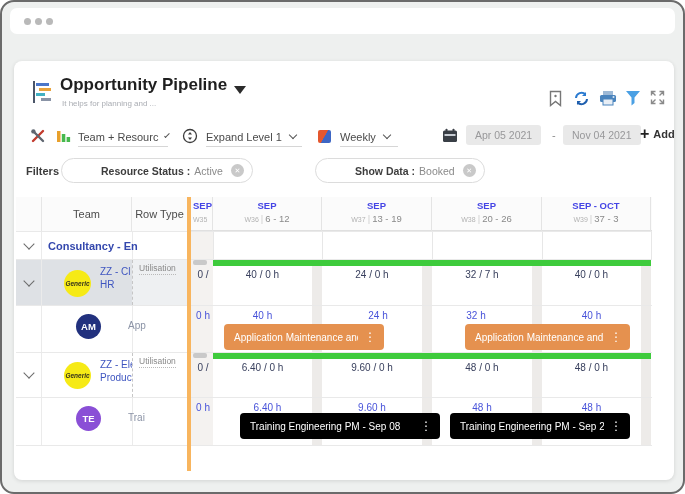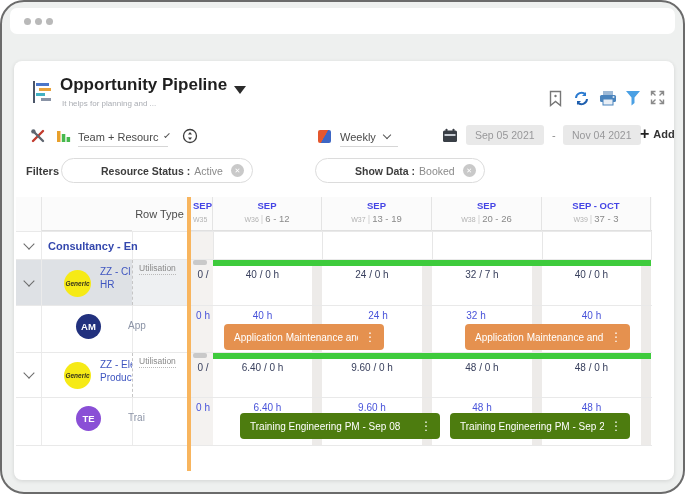--- a/index.html
+++ b/index.html
@@ -1,17 +1,17 @@
 <!DOCTYPE html>
 <html><head>
 <meta charset="utf-8">
 <style>
   * { margin:0; padding:0; box-sizing:border-box; }
   body { width:685px; height:494px; font-family:"Liberation Sans", sans-serif; background:#fff; }
-  .frame { position:relative; width:685px; height:494px; background:#eef0ef; border:2px solid #6b6b6b; border-radius:24px; overflow:hidden; }
+  .frame { position:relative; width:685px; height:494px; background:#eef0ef; border:2px solid #6b6b6b; border-radius:14px; overflow:hidden; }
 
   
   .titlebar { position:absolute; left:8px; top:6px; right:8px; height:26px; background:#fff; border-radius:7px; display:flex; align-items:center; padding-left:14px; }
   .dot { width:7px; height:7px; border-radius:50%; background:#b9b9b9; margin-right:4px; cursor:pointer; }
 
   
   .panel { position:absolute; left:12px; top:59px; width:660px; height:419px; background:#fff; border-radius:8px; box-shadow:0 1px 4px rgba(0,0,0,.12); }
 
   
   .logo { position:absolute; left:16px; top:18px; }
@@ -64,21 +64,21 @@
 
   .w35-bg { position:absolute; left:175px; width:22px; top:0; bottom:0; background:#f4f2f0; }
   .gutter { position:absolute; top:0; bottom:0; width:10px; background:#edebe9; }
   .util-bar { position:absolute; left:197px; width:438px; top:0; height:6px; background:#3ecb3c; z-index:3; }
   .util-mini { position:absolute; left:177px; width:14px; top:0; height:5px; background:#c9c9c9; border-radius:2px; z-index:3; }
   .val { position:absolute; text-align:center; font-size:10px; color:#39405e; z-index:2; }
   .hrs { position:absolute; text-align:center; font-size:10px; color:#4853d9; z-index:2; cursor:pointer; }
   .w35-txt { position:absolute; left:175px; width:22px; overflow:hidden; white-space:nowrap; padding-left:2px; font-size:10px; z-index:2; }
   .bar { position:absolute; height:26px; border-radius:4px; color:#fff; font-size:10px; display:flex; align-items:center; padding:0 8px 0 10px; cursor:pointer; z-index:4; overflow:hidden; white-space:nowrap; }
   .bar-orange { background:#e5914f; }
-  .bar-purple { background:#4d7c0f; }
+  .bar-purple { background:#000000; }
   .bar-text { flex:1 1 auto; overflow:hidden; }
   .kebab { font-size:12px; color:#fff; margin-left:6px; cursor:pointer; flex:0 0 auto; }
   .vline { position:absolute; top:0; bottom:0; width:1px; background:#e7e7e7; }
   .today-line { position:absolute; left:171px; width:4px; top:0; height:274px; background:#f8b55e; z-index:5; }
   .grid-bottom { position:absolute; left:0; top:248px; width:636px; height:0; border-top:1px solid #e9e9e9; }
 </style>
 </head>
 <body>
 
 <div class="frame">
@@ -155,34 +155,38 @@
       <span>Team + Resourc</span>
       <span class="dcaret"></span>
     </div>
     <span class="ticon" style="left:168px;">
       <svg width="16" height="16" viewBox="0 0 16 16">
         <circle cx="8" cy="8" r="6.5" fill="none" stroke="#3c3c3c" stroke-width="1.3"></circle>
         <path d="M8 4 l2 2.4 h-4 z" fill="#3c3c3c"></path>
         <path d="M8 12 l-2 -2.4 h4 z" fill="#3c3c3c"></path>
       </svg>
     </span>
+    <div class="dd" style="left:192px; width:96px;">
+      <span>Expand Level 1</span>
+      <span class="dcaret"></span>
+    </div>
     <span class="ticon" style="left:304px; top:69px; width:13px; height:13px; display:inline-block; background:linear-gradient(120deg,#e4572e 49%,#3d66c4 51%); border-radius:2px;"></span>
     <div class="dd" style="left:326px; width:58px;">
       <span>Weekly</span>
       <span class="dcaret"></span>
     </div>
     <span class="ticon" style="left:428px;">
       <svg width="16" height="15" viewBox="0 0 16 15">
         <rect x="1" y="2.5" width="14" height="11.5" rx="1.5" fill="#3a3f46"></rect>
         <rect x="3.5" y="0.8" width="2" height="3.4" rx="0.8" fill="#3a3f46"></rect>
         <rect x="10.5" y="0.8" width="2" height="3.4" rx="0.8" fill="#3a3f46"></rect>
         <rect x="2.5" y="6" width="11" height="2" fill="#c8cdd4"></rect>
       </svg>
     </span>
-    <div class="pill" style="left:452px;">Sep 05 2021</div>
+    <div class="pill" style="left:452px;">Apr 05 2021</div>
     <div class="date-sep" style="left:538px;">-</div>
     <div class="pill" style="left:549px;">Nov 04 2021</div>
     <div class="add-btn" style="left:626px;">
       <span class="add-plus">+</span>
       <span class="add-label">Add</span>
     </div>
 
     <div class="filters-label">Filters</div>
     <div class="chip" style="left:47px;">
       <span class="chip-label">Resource Status :</span>
@@ -192,20 +196,21 @@
     <div class="chip" style="left:301px;">
       <span class="chip-label">Show Data :</span>
       <span class="chip-value">Booked</span>
       <span class="chip-x">✕</span>
     </div>
 
     <div class="grid">
 
       <div class="grid-header">
         <div class="hd-left" style="left:0; width:26px;"></div>
+        <div class="hd-left" style="left:26px; width:90px;">Team</div>
         <div class="hd-left" style="left:116px; width:56px;">Row Type</div>
 
         <div class="wk" style="left:175px; width:22px; text-align:left; padding-left:2px;">
           <span class="wk-month">SEP</span>
           <span class="wk-range"><span class="wk-num">W35</span></span>
         </div>
         <div class="wk" style="left:197px; width:109px;">
           <span class="wk-month">SEP</span>
           <span class="wk-range"><span class="wk-num">W36</span><span class="wk-sepc">|</span><span>6 - 12</span></span>
         </div>

